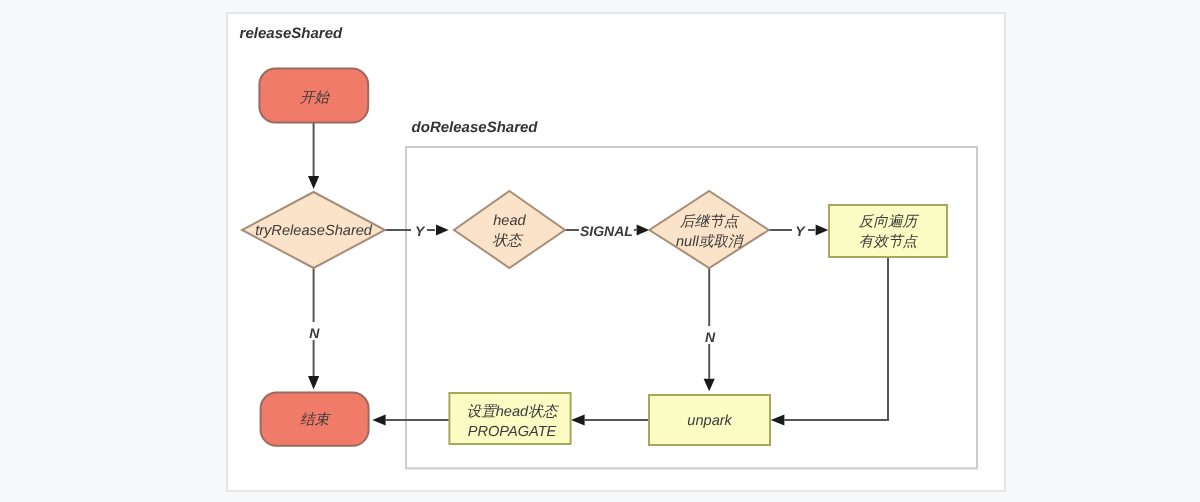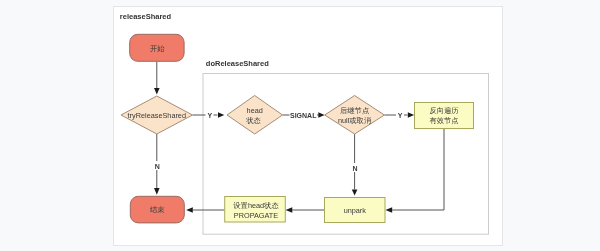--- a/index.html
+++ b/index.html
@@ -1,17 +1,17 @@
 <!DOCTYPE html>
 <html><head>
 <meta charset="utf-8">
 <style>
   html,body{margin:0;padding:0;}
   body{width:600px;height:251px;background:#f8f9fb;font-family:"Liberation Sans",sans-serif;overflow:hidden;}
-  #stage{position:relative;width:536px;height:251px;}
+  #stage{position:relative;width:536px;height:251px;font-style:italic;}
   svg{position:absolute;left:0;top:0;display:block;}
   .panel-label{font-family:"Liberation Sans",sans-serif;font-size:7.5px;font-weight:bold;fill:#333333;}
   .node-label{font-family:"Liberation Sans",sans-serif;font-size:7.3px;fill:#3a3a3a;text-anchor:middle;}
   .edge-label{font-family:"Liberation Sans",sans-serif;font-size:7px;font-weight:bold;fill:#3a3a3a;text-anchor:middle;}
   .flow{fill:none;stroke:#555555;stroke-width:1;}
   .arrow{fill:#1a1a1a;stroke:none;}
   .lbl-bg{fill:#ffffff;}
 </style>
 </head>
 <body>

